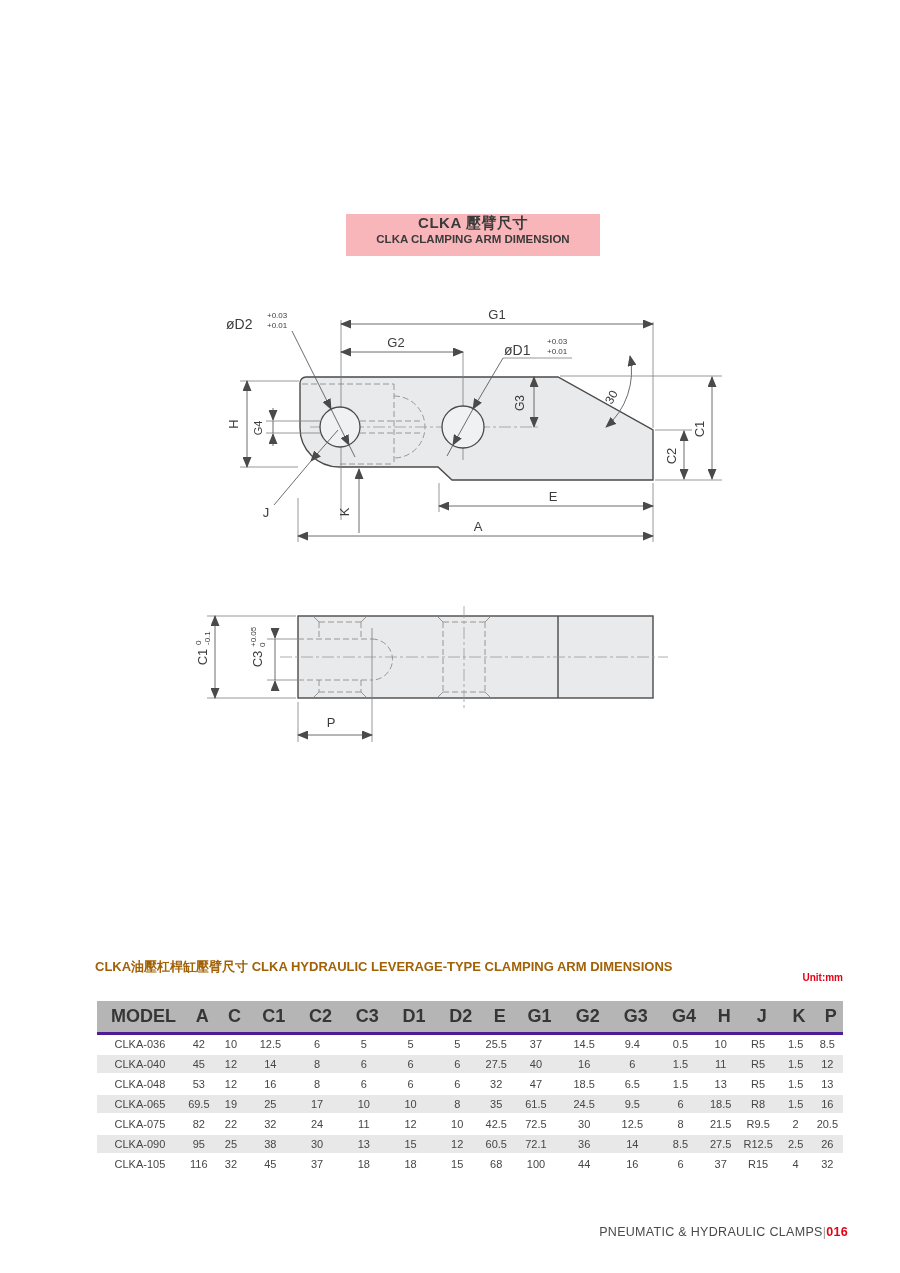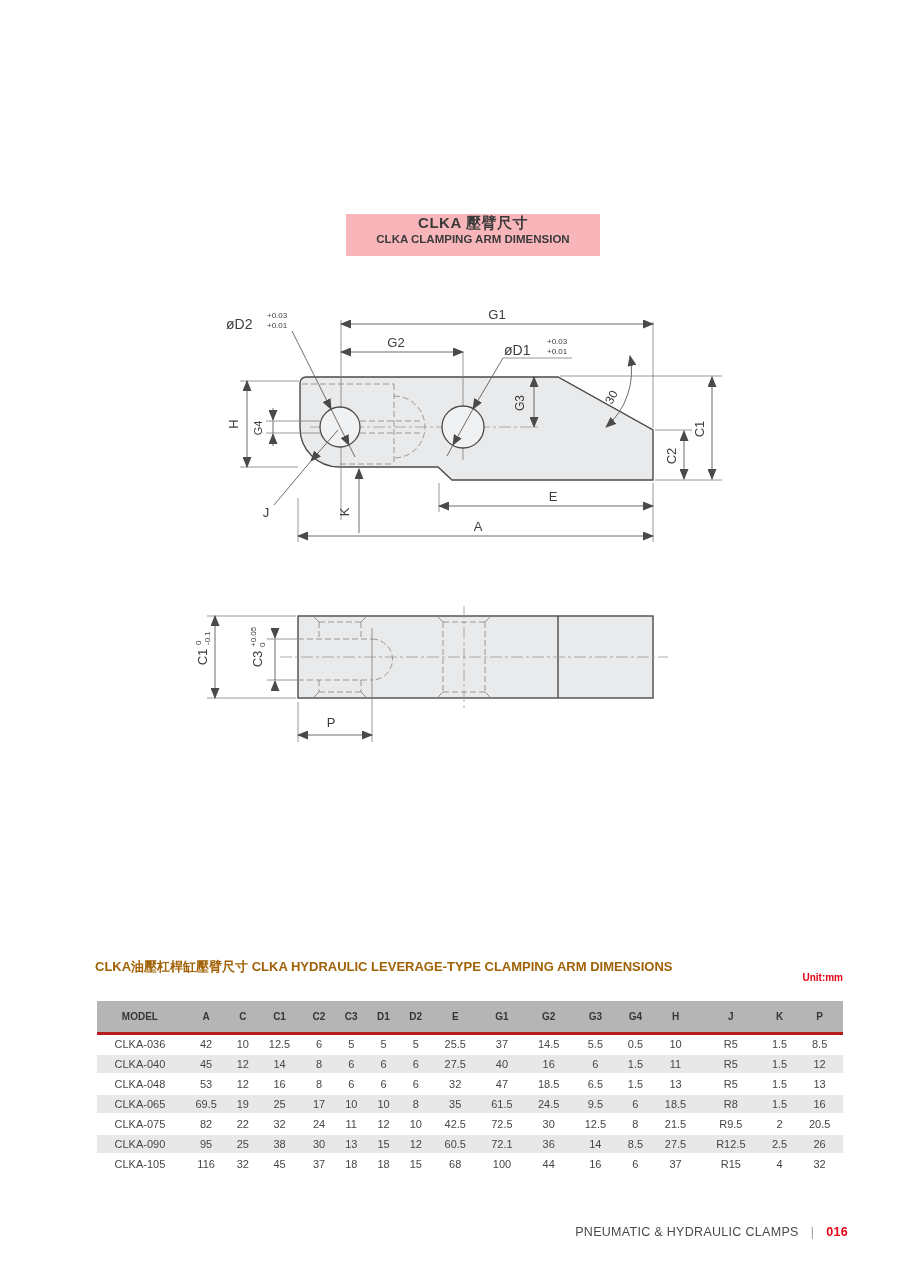--- a/index.html
+++ b/index.html
@@ -25,30 +25,30 @@
   text.dia{fill:#3c3c3c;font-size:14px;font-family:"Liberation Sans","DejaVu Sans",sans-serif;}
   text.tol{fill:#3c3c3c;font-size:8px;font-family:"Liberation Sans","DejaVu Sans",sans-serif;}
 
   
   .tbl-title{position:absolute;left:95px;top:958px;width:700px;font-size:13px;
              font-weight:bold;color:#a16207;}
   .unit{position:absolute;left:700px;top:972px;width:143px;text-align:right;
         font-size:10px;font-weight:bold;color:#e60014;}
   table.dims{position:absolute;left:97px;top:1001px;width:746px;border-collapse:collapse;
              font-size:11px;color:#464646;}
-  table.dims th{background:#b5b5b5;color:#363636;font-size:10px;font-weight:bold;
-                height:29px;border-bottom:3px solid #b91c1c;}
+  table.dims th{background:#b5b5b5;color:#363636;font-size:18px;font-weight:bold;
+                height:29px;border-bottom:3px solid #4c1d95;padding-left:8px;}
   table.dims th:first-child{width:11.5%;}
   table.dims td{text-align:center;height:18px;border-bottom:2px solid #ffffff;padding:0;}
   table.dims tr:nth-child(even) td{background:#e8e8e8;}
   table.dims tr:nth-child(odd) td{background:#ffffff;}
 
   
   .footer{position:absolute;right:52px;top:1225px;font-size:12.5px;color:#4a4a4a;
-          letter-spacing:0.3px;display:flex;gap:12px;align-items:center;}
+          letter-spacing:0.3px;display:flex;gap:0;align-items:center;}
   .footer .sep{color:#9a9a9a;}
   .footer .pg{color:#e60014;font-weight:bold;}
 </style>
 </head>
 <body>
 
 <div id="page">
 
   <div class="banner">
     <div class="zh">CLKA 壓臂尺寸</div>
@@ -215,21 +215,21 @@
           <td>42</td>
           <td>10</td>
           <td>12.5</td>
           <td>6</td>
           <td>5</td>
           <td>5</td>
           <td>5</td>
           <td>25.5</td>
           <td>37</td>
           <td>14.5</td>
-          <td>5.5</td>
+          <td>9.4</td>
           <td>0.5</td>
           <td>10</td>
           <td>R5</td>
           <td>1.5</td>
           <td>8.5</td>
         </tr>
         <tr>
           <td>CLKA-040</td>
           <td>45</td>
           <td>12</td>

